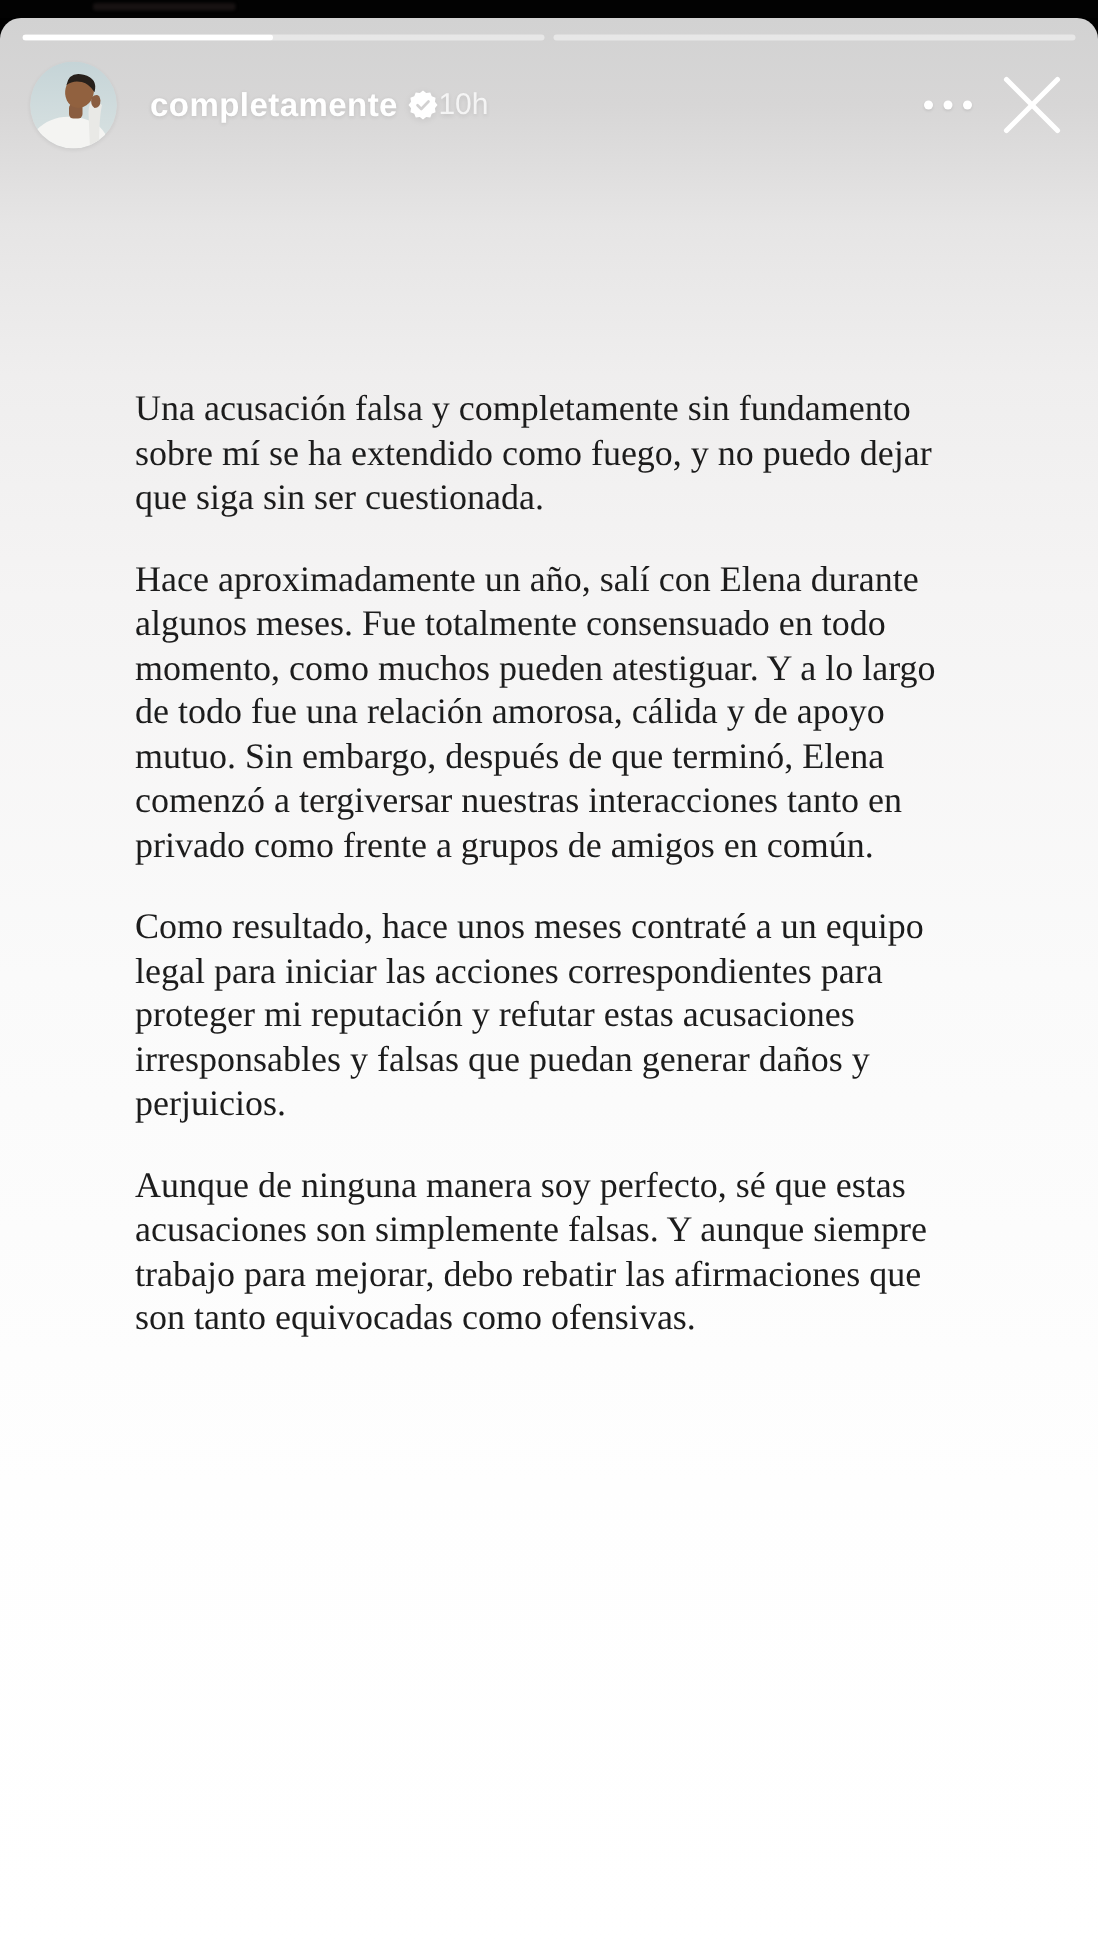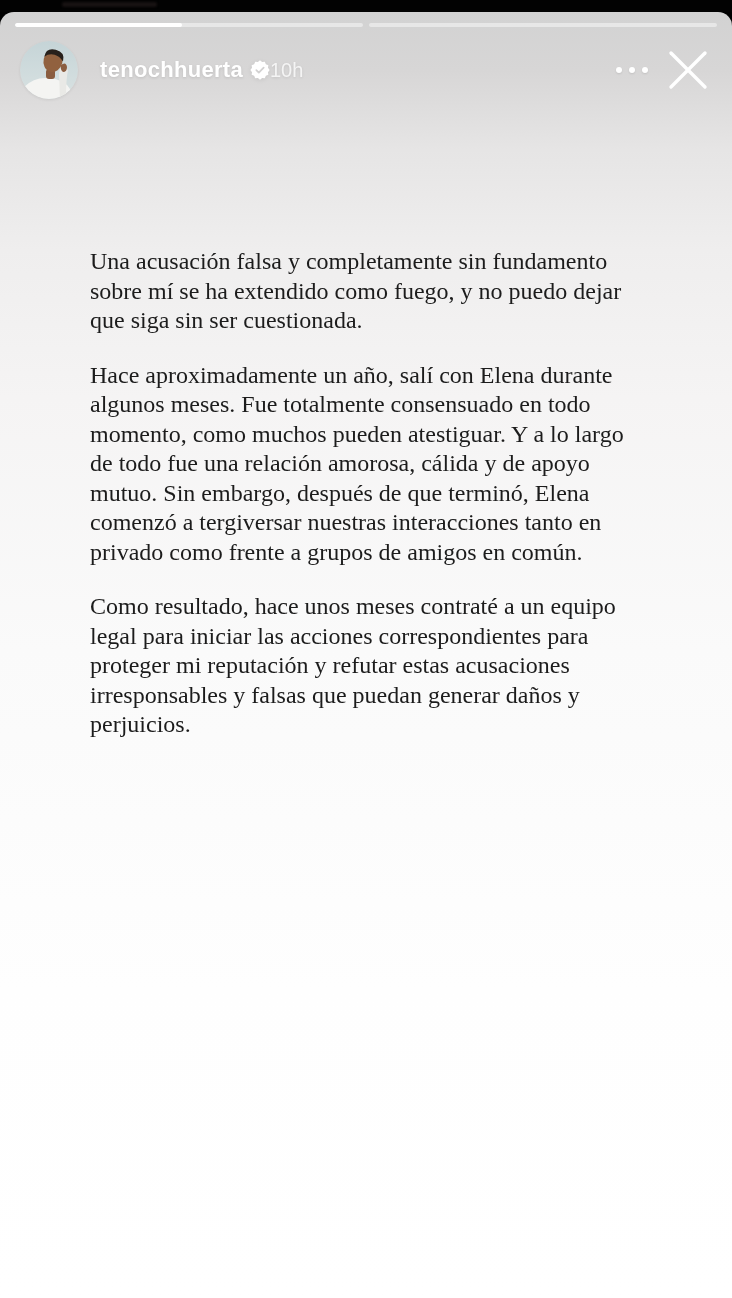--- a/index.html
+++ b/index.html
@@ -142,21 +142,21 @@
     position: absolute;
     top: 235px; left: 90px;
     width: 600px;
     color: #1c1c1c;
     font-family: "Liberation Serif", serif;
     font-size: 24px;
     line-height: 29.5px;
   }
   .paragraph {
     white-space: pre-line;
-    margin: 0 0 25px 0;
+    margin: 12px 0 25px 0;
   }
 </style>
 </head>
 <body>
 
 <div class="screen">
 
   <div class="status-strip">
     <div class="status-artifact"></div>
   </div>
@@ -197,21 +197,21 @@
             <g transform="rotate(14 33 20)">
               <ellipse cx="33" cy="20" rx="9.5" ry="11" fill="#91613f"></ellipse>
               <path d="M23.5 18 Q23 8.5 33 8.5 Q43 8.5 42.8 18 Q38 13.5 33 13.5 Q27 13.5 23.5 18 Z" fill="#27201b"></path>
             </g>
 
             <path d="M41 24 Q46 20 47 26 Q47 31 43 31 Q40 29 41 24 Z" fill="#8a5d40"></path>
           </g>
         </svg>
       </div>
 
-      <span class="username">tenochhuerta</span>
+      <span class="username">completamente</span>
 
       <svg class="verified" viewBox="0 0 24 24">
         <polygon id="seal-poly" fill="#ffffff" points="12.00,0.40 14.56,2.44 17.80,1.95 19.00,5.00 22.05,6.20 21.56,9.44 23.60,12.00 21.56,14.56 22.05,17.80 19.00,19.00 17.80,22.05 14.56,21.56 12.00,23.60 9.44,21.56 6.20,22.05 5.00,19.00 1.95,17.80 2.44,14.56 0.40,12.00 2.44,9.44 1.95,6.20 5.00,5.00 6.20,1.95 9.44,2.44"></polygon>
         <polyline points="7.6,12.2 10.6,15.2 16.4,9.2" fill="none" stroke="#d2d1d1" stroke-width="2.1" stroke-linecap="round" stroke-linejoin="round"></polyline>
       </svg>
 
       <span class="timestamp">10h</span>
 
       <span class="header-spacer"></span>
 
@@ -239,16 +239,20 @@
 momento, como muchos pueden atestiguar. Y a lo largo
 de todo fue una relación amorosa, cálida y de apoyo
 mutuo. Sin embargo, después de que terminó, Elena
 comenzó a tergiversar nuestras interacciones tanto en
 privado como frente a grupos de amigos en común.</div>
         <div class="paragraph">Como resultado, hace unos meses contraté a un equipo
 legal para iniciar las acciones correspondientes para
 proteger mi reputación y refutar estas acusaciones
 irresponsables y falsas que puedan generar daños y
 perjuicios.</div>
+        <div class="paragraph">Aunque de ninguna manera soy perfecto, sé que estas
+acusaciones son simplemente falsas. Y aunque siempre
+trabajo para mejorar, debo rebatir las afirmaciones que
+son tanto equivocadas como ofensivas.</div>
       </div>
 
   </div>
 </div>
 
 </body></html>

